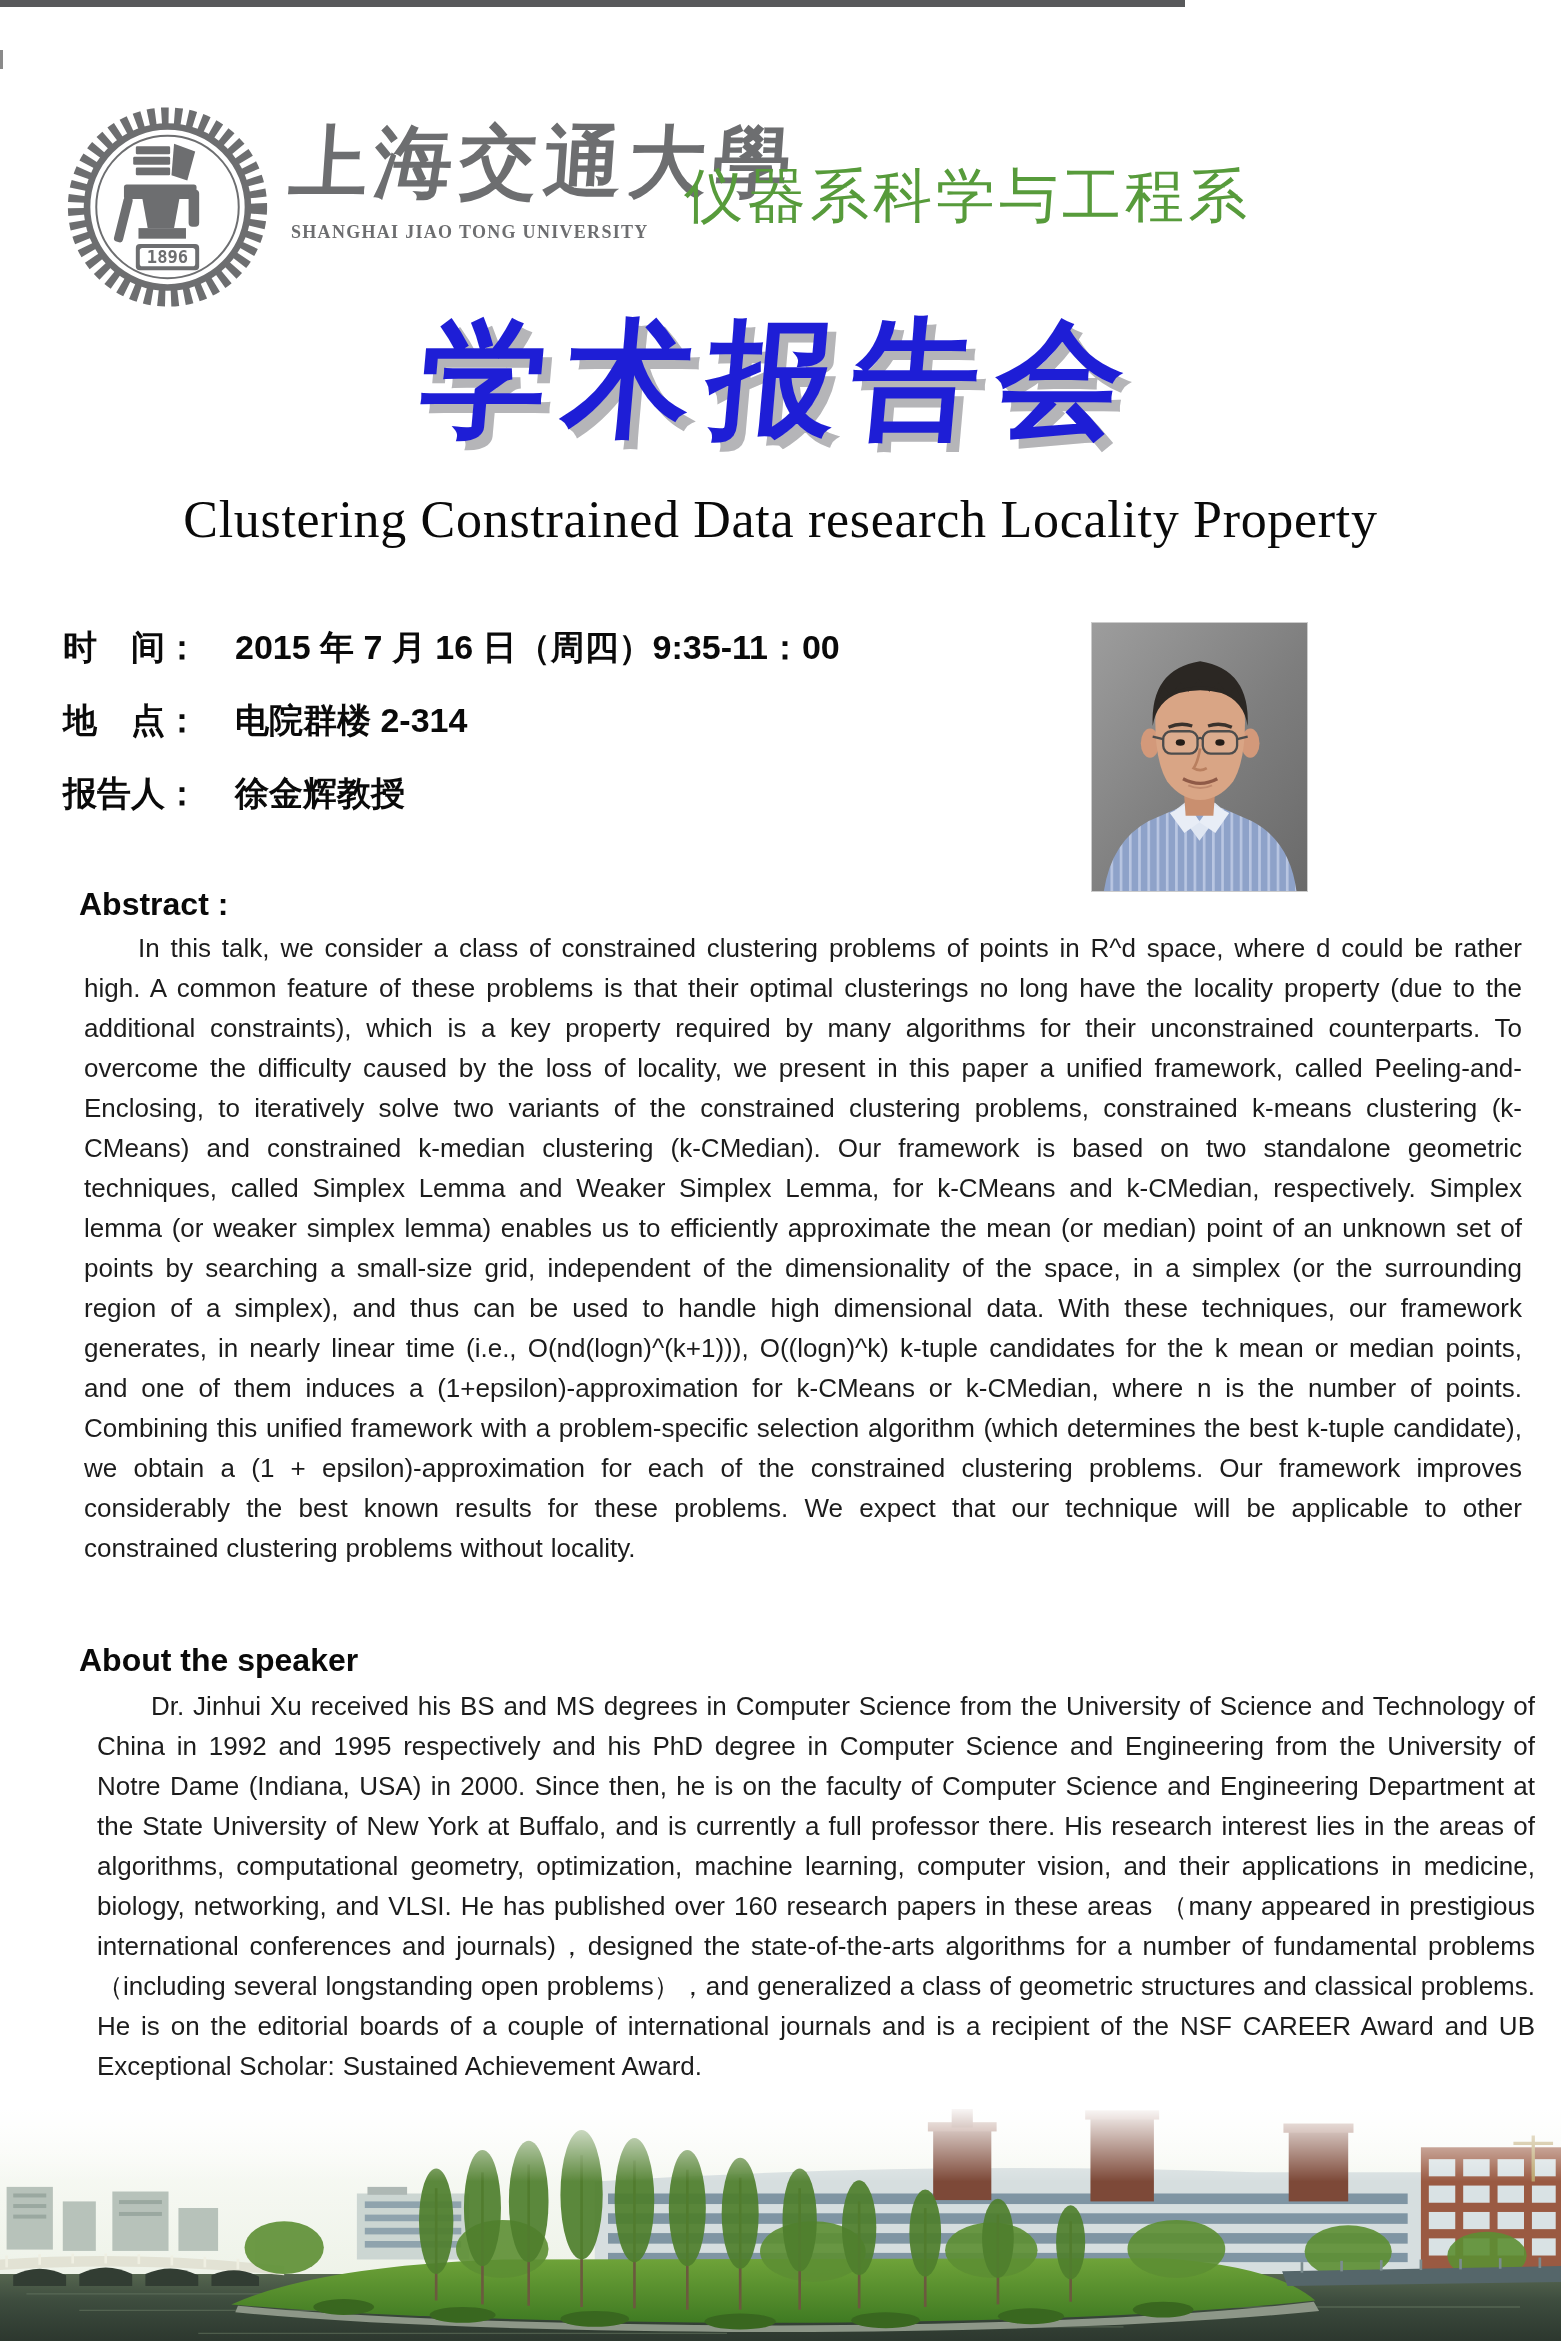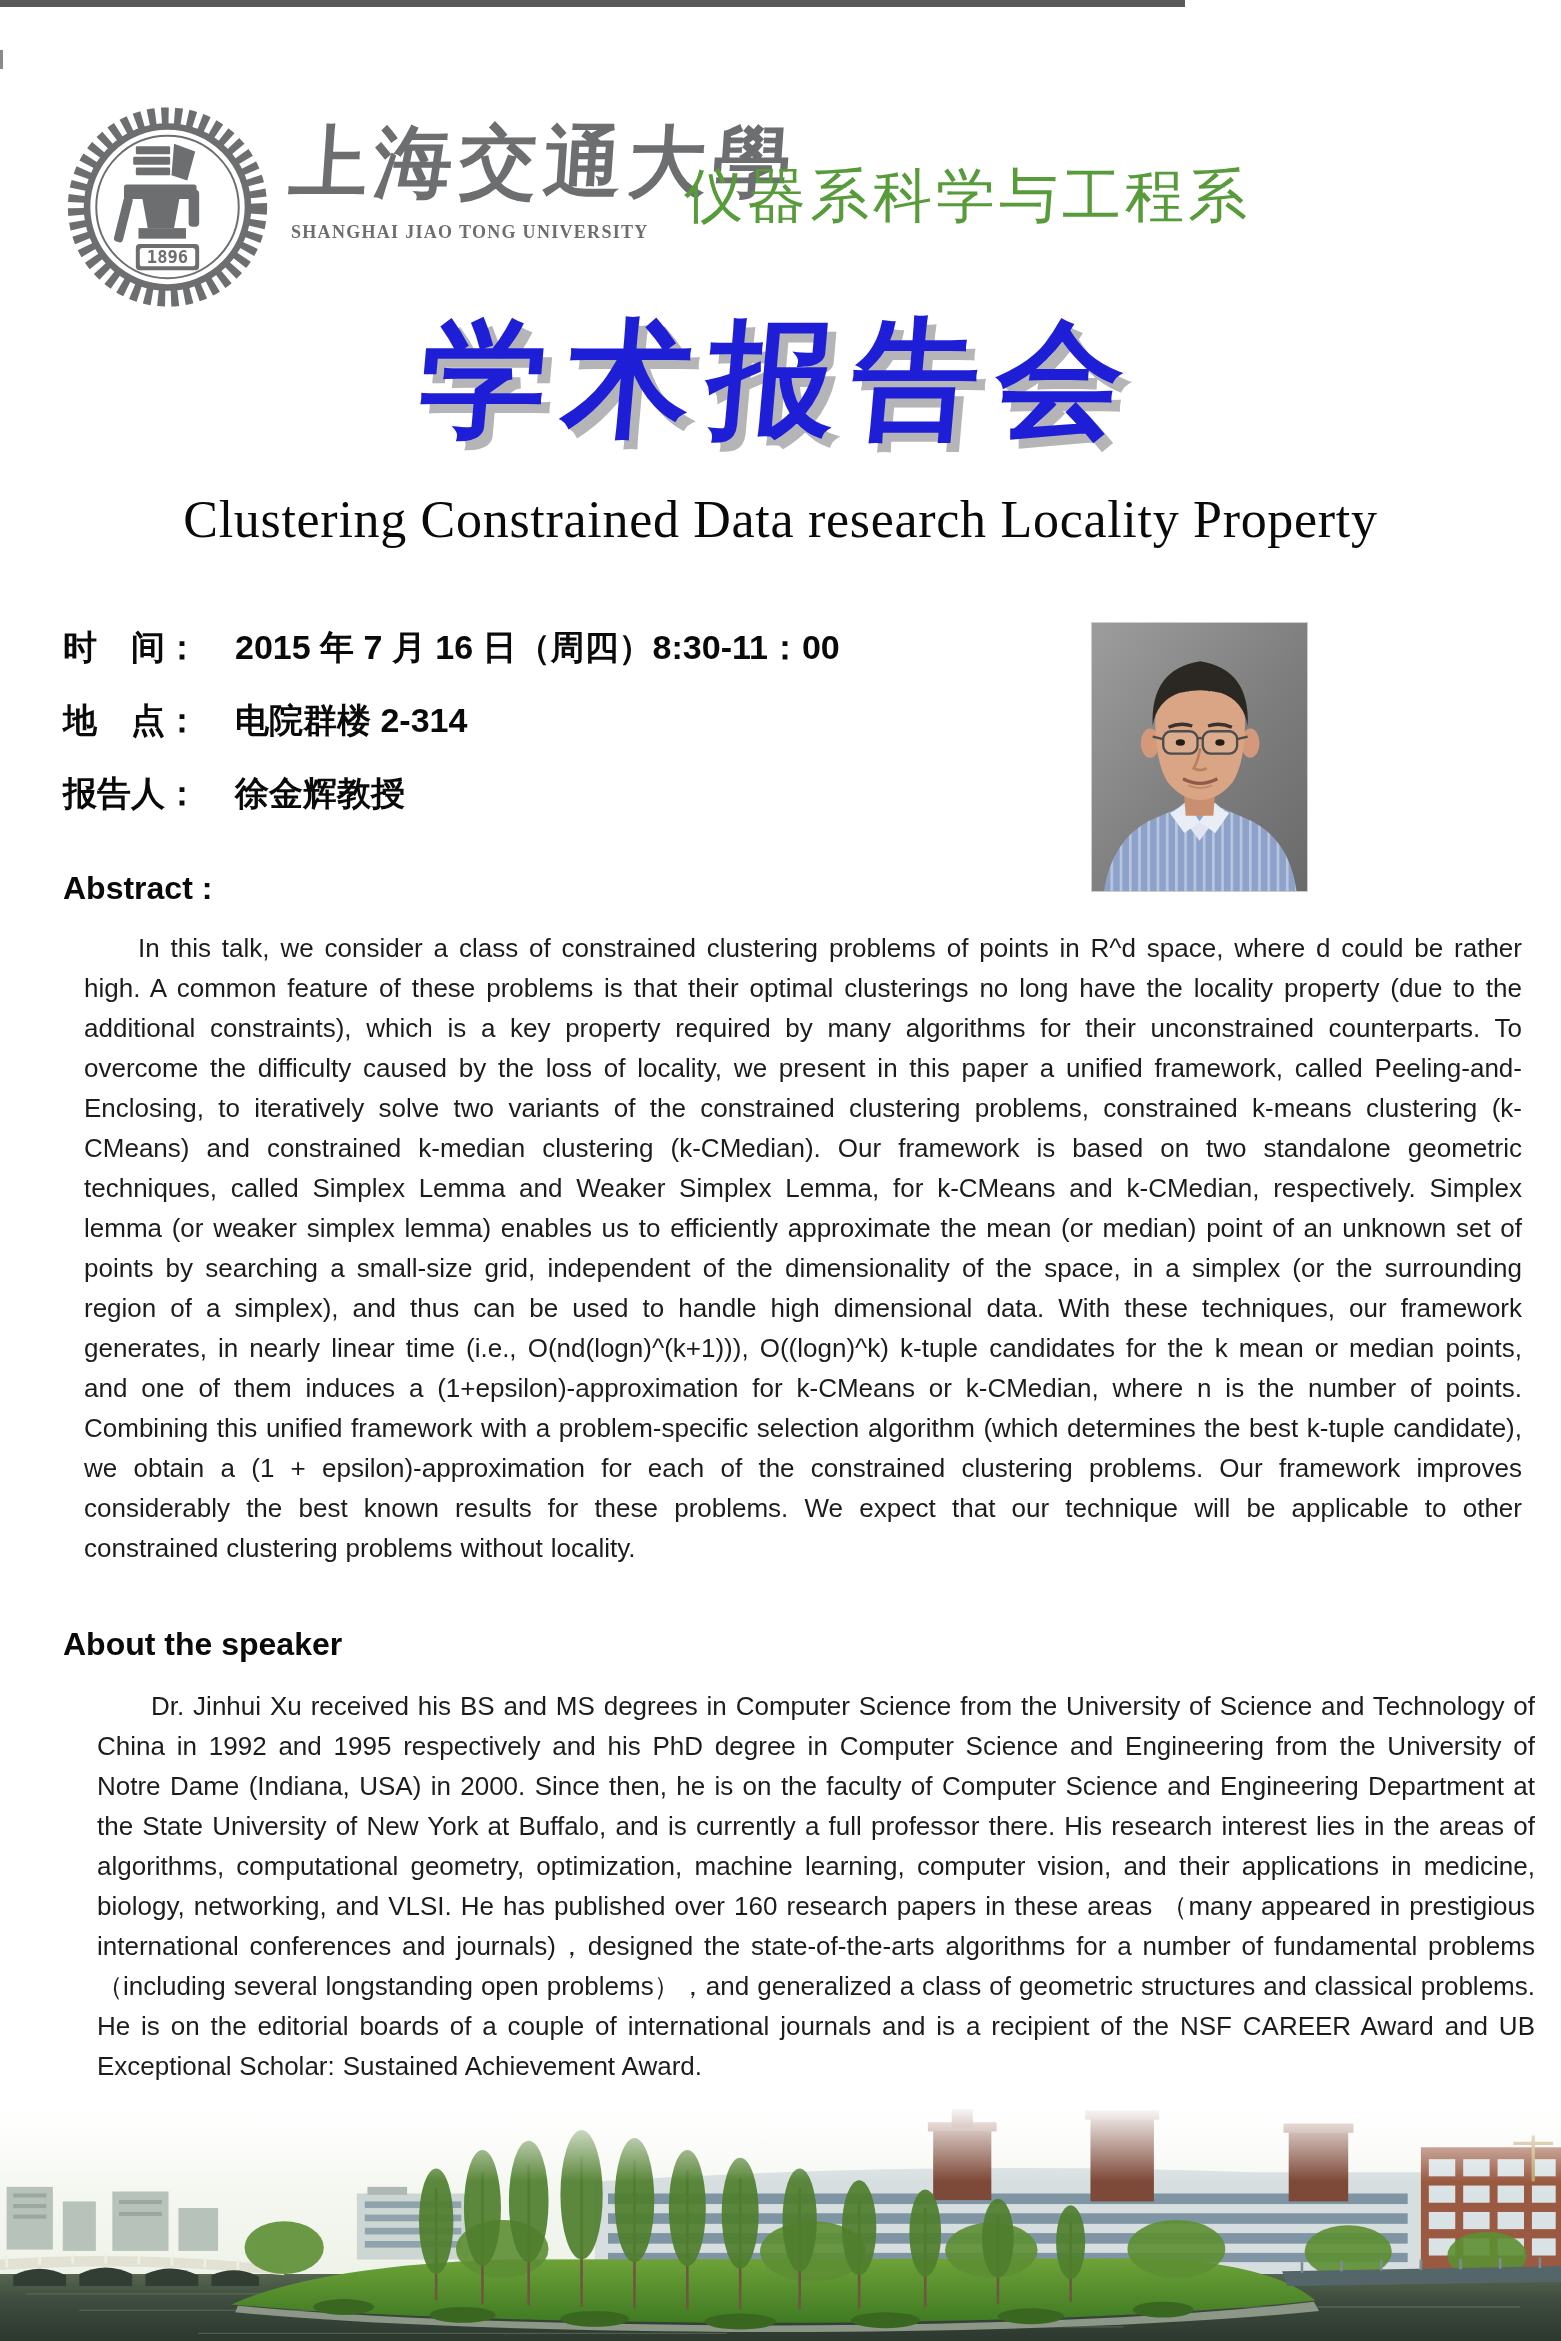--- a/index.html
+++ b/index.html
@@ -67,21 +67,21 @@
   }
   .info-row{white-space:nowrap;line-height:41px;}
   .info-label{display:inline-block;min-width:172px;}
   
   .photo{
     position:absolute;left:1092px;top:623px;width:215px;height:268px;
     outline:0.7px solid #cccccc;
   }
   
   .sec-heading{
-    position:absolute;left:63px;margin:0;
+    position:absolute;left:63px;margin:16px;
     font-size:32px;font-weight:700;color:#0a0a0a;
     white-space:nowrap;
   }
   .abstract-heading{top:870px;}
   .bio-heading{top:1626px;}
   .body-text{
     position:absolute;left:63px;width:1438px;margin:0;
     font-size:26px;line-height:40px;color:#1c1c1c;
     text-align:justify;text-indent:54px;
     word-spacing:0.7px;
@@ -131,21 +131,21 @@
   <div class="univ-zh">上海交通大學</div>
   <div class="univ-en">SHANGHAI JIAO TONG UNIVERSITY</div>
   <div class="dept" style="color:#579B3B;">仪器系科学与工程系</div>
 
   <div class="banner" style="color:#1E1ED6;">学术报告会</div>
 
   <h1 class="talk-title">Clustering Constrained Data research Locality Property</h1>
 
   <div class="info-block">
     <div class="info-row">
-      <span class="info-label">时　间：</span><span class="info-value">2015 年 7 月 16 日（周四）8:30-11：00</span>
+      <span class="info-label">时　间：</span><span class="info-value">2015 年 7 月 16 日（周四）9:35-11：00</span>
     </div>
     <div class="info-row">
       <span class="info-label">地　点：</span><span class="info-value">电院群楼 2-314</span>
     </div>
     <div class="info-row">
       <span class="info-label">报告人：</span><span class="info-value">徐金辉教授</span>
     </div>
   </div>
 
   <div class="photo">

